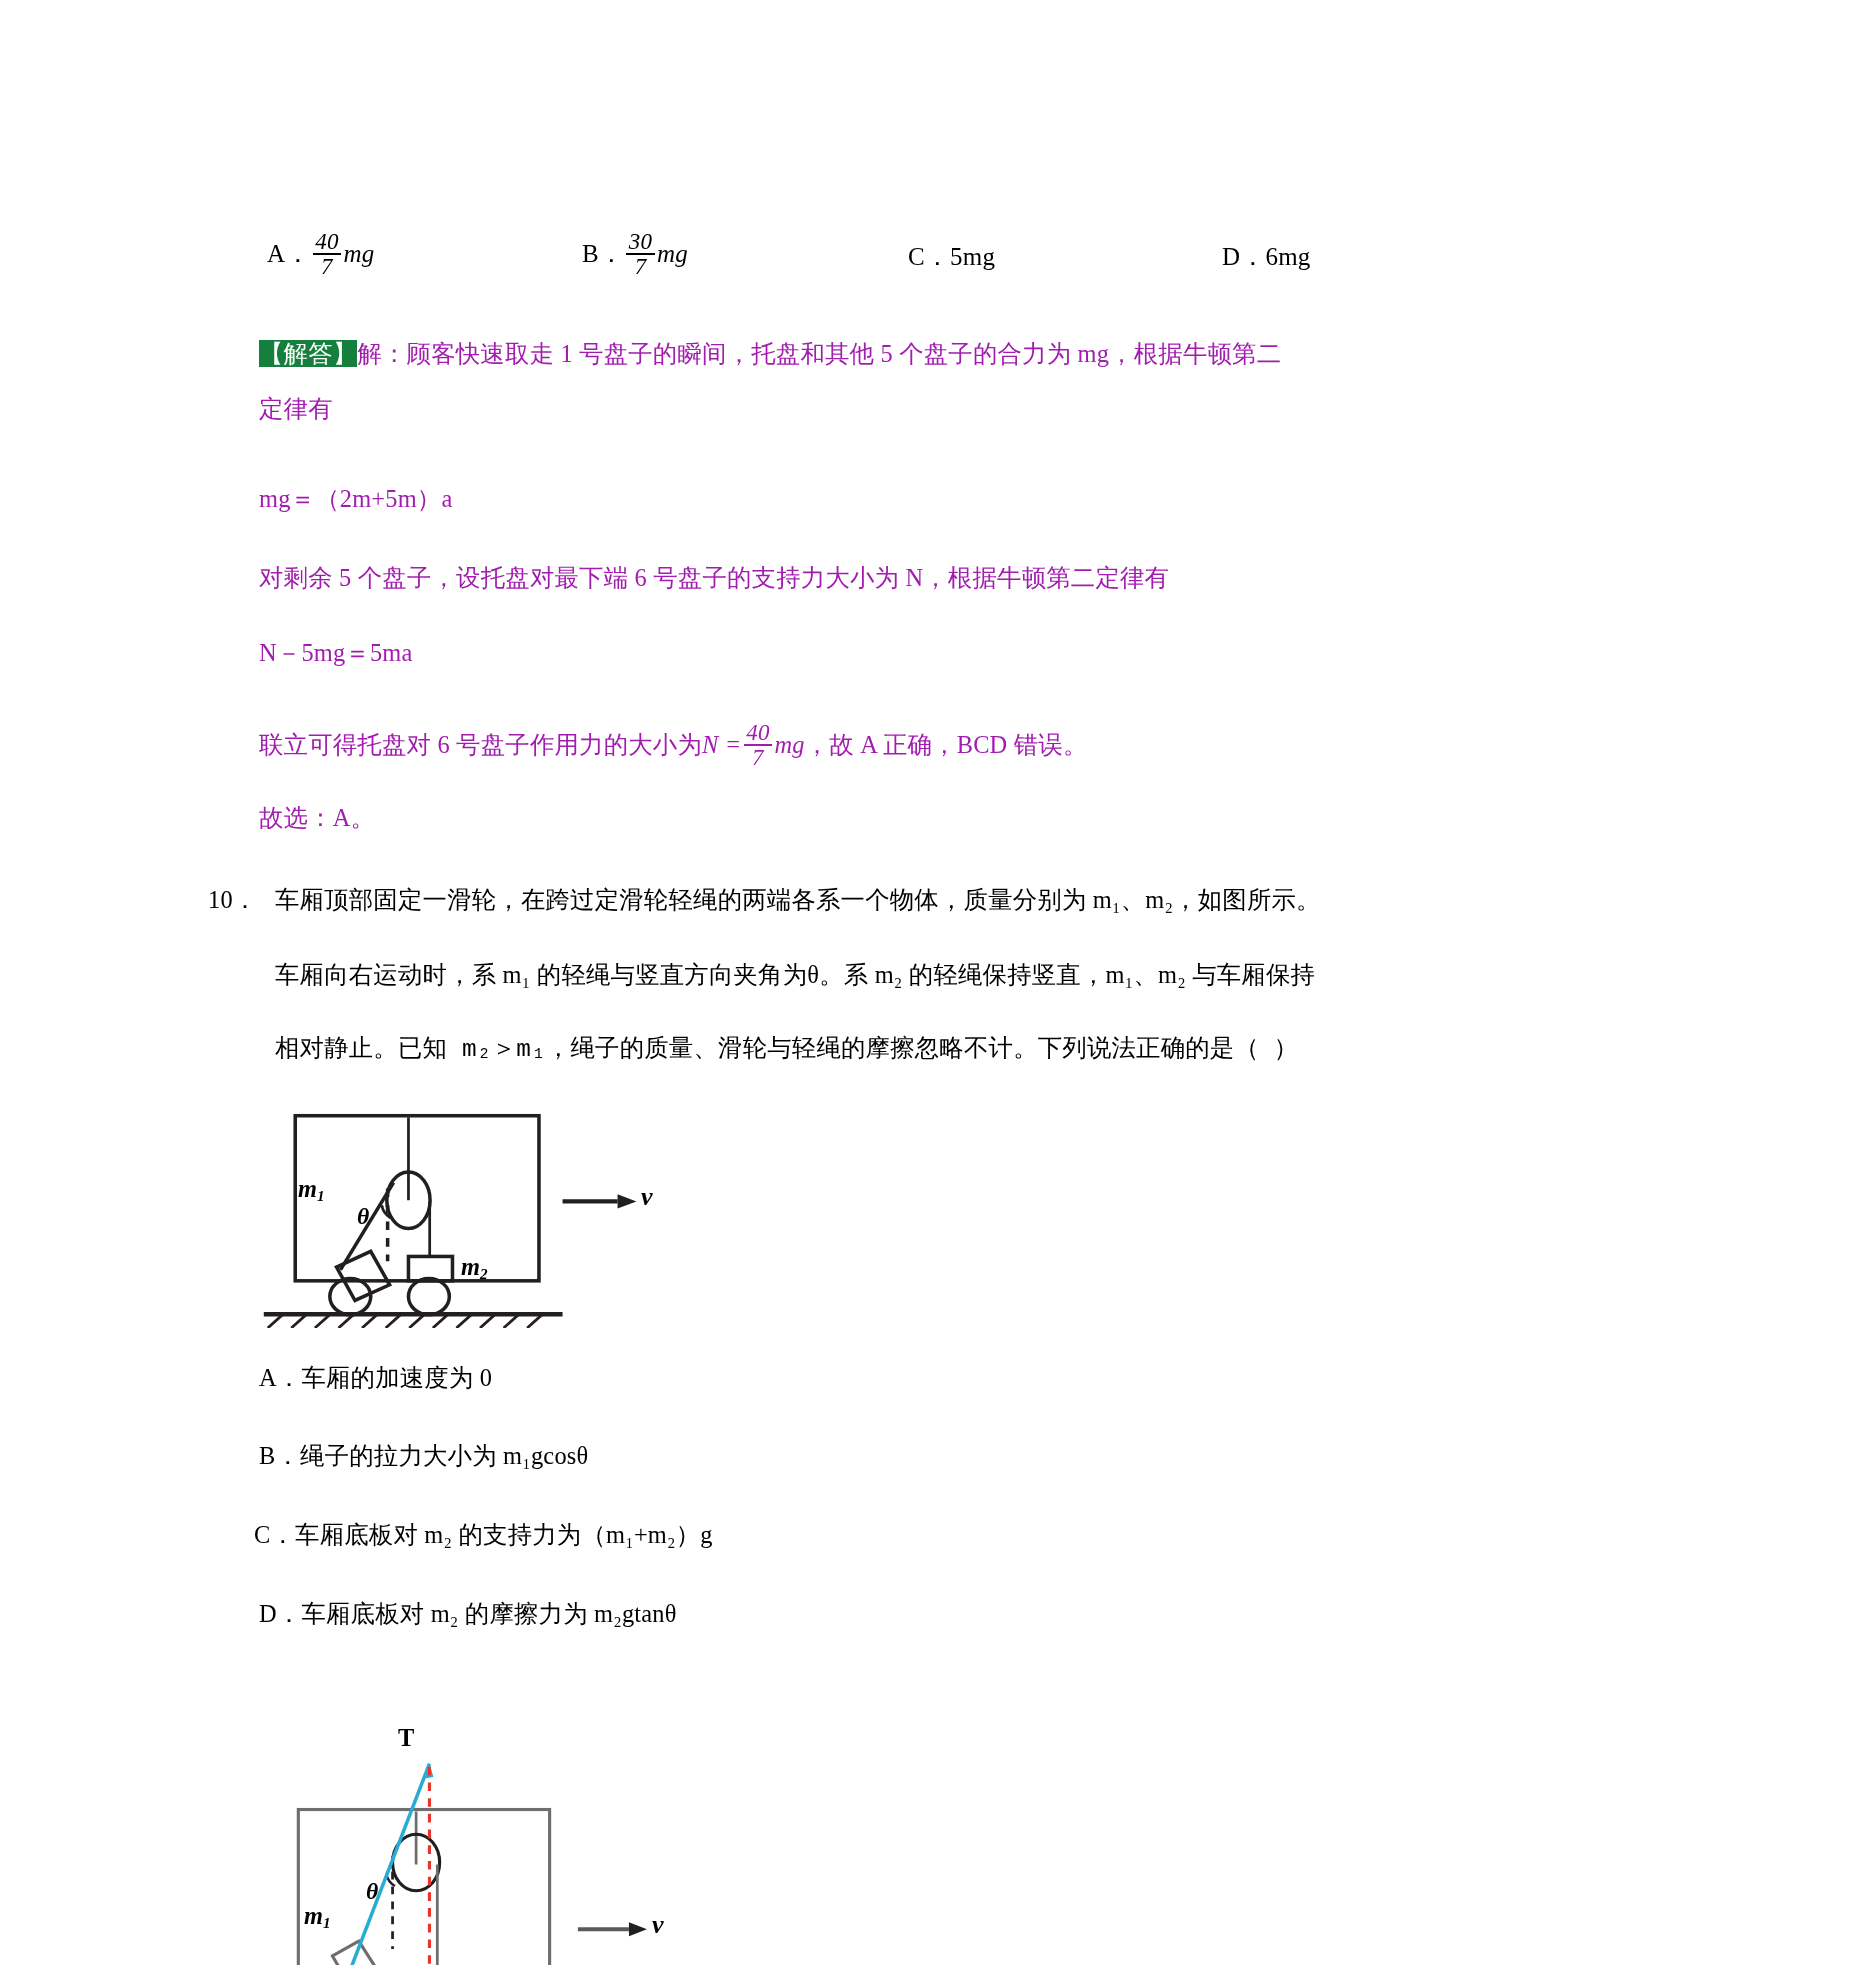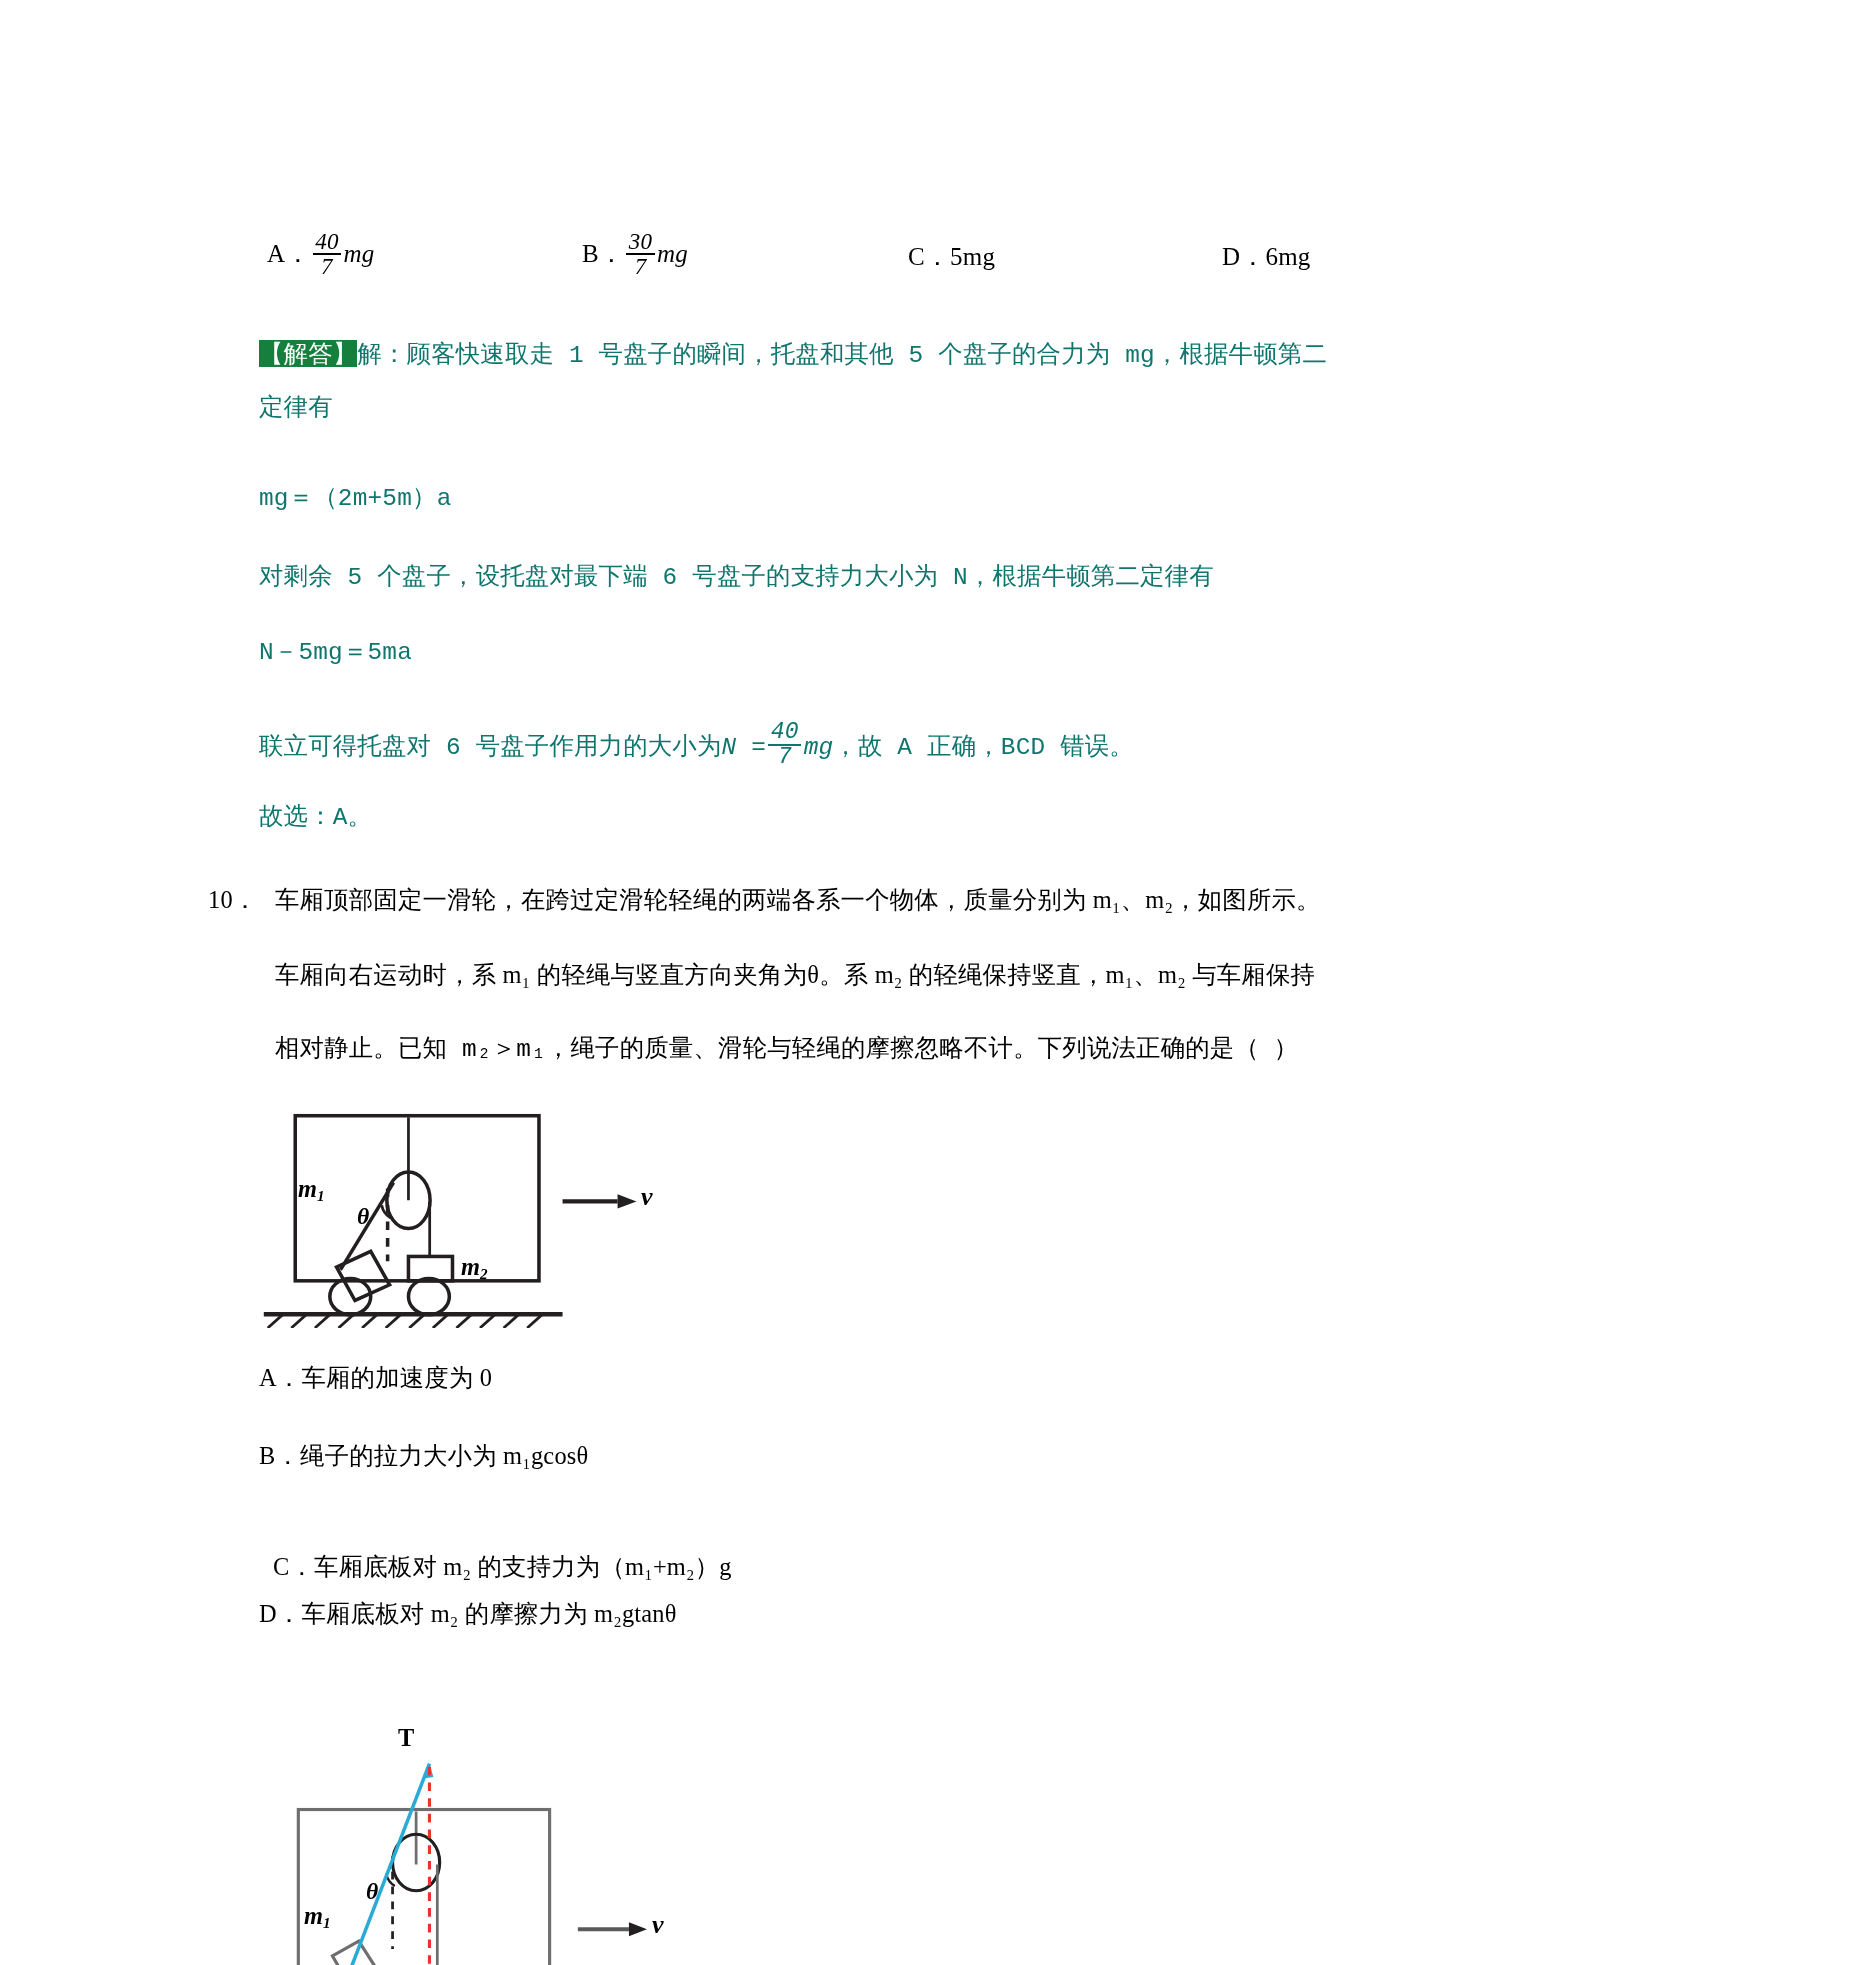--- a/index.html
+++ b/index.html
@@ -23,21 +23,21 @@
   }
 
   
   .line {
     position: absolute;
     font-size: 24.4px;
     line-height: 1.0;
     white-space: nowrap;
     letter-spacing: 0.2px;
   }
-  .red { color: #0f766e; font-family: Liberation Mono, monospace; }
+  .red { color: #a21caf; }
   .blk { color: #000000; }
 
   sub { font-size: 0.62em; vertical-align: -0.28em; }
 
   .ital { font-style: italic; }
 
   
   .frac {
     display: inline-block;
     vertical-align: middle;
@@ -165,21 +165,21 @@
   </div>
 
   <div class="line blk" style="left:259px; top:1366px;">
     <span>A．</span><span>车厢的加速度为 0</span>
   </div>
 
   <div class="line blk" style="left:259px; top:1444px;">
     <span>B．</span><span>绳子的拉力大小为 m₁gcosθ</span>
   </div>
 
-  <div class="line blk" style="left:273px; top:1523px;margin-top:32px;">
+  <div class="line blk" style="left:254px; top:1523px;">
     <span>C．</span><span>车厢底板对 m₂ 的支持力为（m₁+m₂）g</span>
   </div>
 
   <div class="line blk" style="left:259px; top:1602px;">
     <span>D．</span><span>车厢底板对 m₂ 的摩擦力为 m₂gtanθ</span>
   </div>
 
 
   <div class="fig" style="left:252px; top:1729px;">
     <svg width="479" height="377" viewBox="0 0 1220 960" xmlns="http://www.w3.org/2000/svg">

